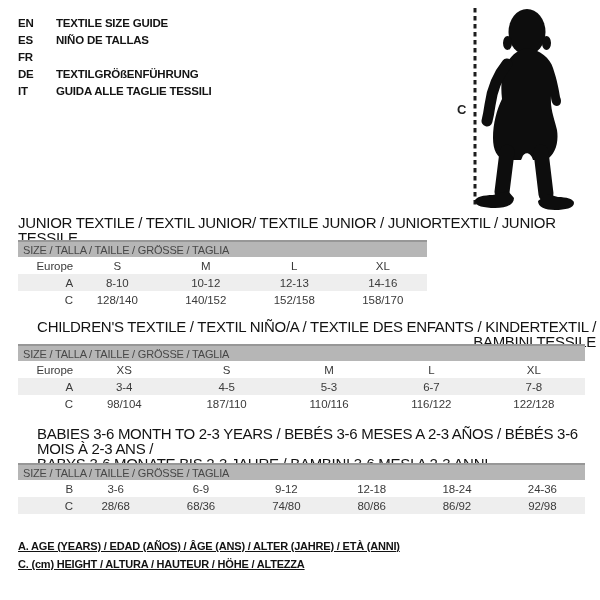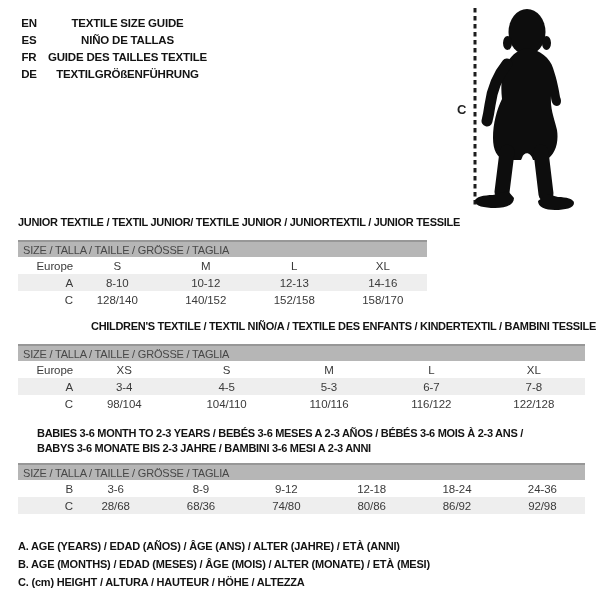--- a/index.html
+++ b/index.html
@@ -3,37 +3,37 @@
 <meta charset="utf-8">
 <style>
   * { margin:0; padding:0; box-sizing:border-box; }
   html,body { background:#ffffff; }
   #canvas {
     position:relative; width:600px; height:600px; background:#ffffff;
     font-family:"Liberation Sans", sans-serif; overflow:hidden;
   }
 
   
-  .lang-list { position:absolute; left:10px; top:15px;text-align:center; }
+  .lang-list { position:absolute; left:18px; top:15px; }
   .lang-row { display:grid; grid-template-columns:38px auto; height:17px; line-height:17px; }
   .lang-code, .lang-title {
     font-size:11.5px; font-weight:bold; color:#131313; letter-spacing:-0.2px; white-space:nowrap;
   }
 
   
   .figure { position:absolute; left:452px; top:2px; width:146px; height:212px; }
   .figure svg { display:block; }
   .measure-label {
     position:absolute; left:5px; top:100px; font-size:13px; font-weight:bold; color:#222;
   }
 
   
   .sec-heading {
     position:absolute; left:18px; width:578px;
-    font-size:11px; font-weight:bold; color:#131313; letter-spacing:-0.3px;
+    font-size:15px; font-weight:normal; color:#131313; letter-spacing:-0.3px;
     line-height:15px; white-space:pre-line;
   }
 
   
   .size-table {
     position:absolute; left:18px; border-collapse:collapse; table-layout:fixed;
     font-size:11.5px; color:#3a3a3a; letter-spacing:-0.1px;
   }
   .size-table td { height:17px; padding:0; vertical-align:middle;margin-left:12px; }
   .size-table .bar-row td {
@@ -41,44 +41,47 @@
     font-size:11px; padding-left:5px; height:16px; letter-spacing:-0.2px;
   }
   .size-table td.lbl { text-align:right; padding-left:5px; }
   .size-table td.val { text-align:center; }
   .size-table tr.alt td { background:#eeeeee; }
 
   
   .footnotes { position:absolute; left:18px; top:537px; }
   .footnote {
     font-size:11px; font-weight:bold; color:#131313; letter-spacing:-0.2px;
-    height:18px; line-height:18px; white-space:nowrap;
+    height:18px; line-height:18px; white-space:nowrap;text-decoration:underline;
   }
 </style>
 </head>
 <body>
 
 <div id="canvas">
 
   <div class="lang-list">
     <div class="lang-row">
       <span class="lang-code">EN</span>
       <span class="lang-title">TEXTILE SIZE GUIDE</span>
     </div>
     <div class="lang-row">
       <span class="lang-code">ES</span>
       <span class="lang-title">NIÑO DE TALLAS</span>
     </div>
     <div class="lang-row">
       <span class="lang-code">FR</span>
-      <span class="lang-title">GUIDE DES TAILLES TEXTILE</span>
     </div>
     <div class="lang-row">
       <span class="lang-code">DE</span>
       <span class="lang-title">TEXTILGRÖßENFÜHRUNG</span>
+    </div>
+    <div class="lang-row">
+      <span class="lang-code">IT</span>
+      <span class="lang-title">GUIDA ALLE TAGLIE TESSILI</span>
     </div>
   </div>
 
   <div class="figure">
     <span class="measure-label">C</span>
     <svg width="146" height="212" viewBox="0 0 146 212">
       <line x1="23" y1="6" x2="23" y2="203" stroke="#1d1d1d" stroke-width="3" stroke-dasharray="4.5 3.5"></line>
       <g fill="#0d0d0d" stroke="none">
         <ellipse cx="75" cy="30" rx="18.5" ry="23"></ellipse>
         <ellipse cx="55.5" cy="41" rx="4.5" ry="7"></ellipse>
@@ -170,21 +173,21 @@
         <td class="lbl">A</td>
         <td class="val">3-4</td>
         <td class="val">4-5</td>
         <td class="val">5-3</td>
         <td class="val">6-7</td>
         <td class="val">7-8</td>
       </tr>
       <tr>
         <td class="lbl">C</td>
         <td class="val">98/104</td>
-        <td class="val">104/110</td>
+        <td class="val">187/110</td>
         <td class="val">110/116</td>
         <td class="val">116/122</td>
         <td class="val">122/128</td>
       </tr>
     </tbody>
   </table>
 
   <div class="sec-heading" style="top:426px;margin-left:19px;">BABIES 3-6 MONTH TO 2-3 YEARS / BEBÉS 3-6 MESES A 2-3 AÑOS / BÉBÉS 3-6 MOIS À 2-3 ANS /
 BABYS 3-6 MONATE BIS 2-3 JAHRE / BAMBINI 3-6 MESI A 2-3 ANNI</div>
   <table class="size-table" style="top:463px; width:567px;">
@@ -197,37 +200,36 @@
         <col>
         <col>
       </colgroup>
     <tbody>
       <tr class="bar-row">
         <td colspan="7">SIZE / TALLA / TAILLE / GRÖSSE / TAGLIA</td>
       </tr>
       <tr>
         <td class="lbl">B</td>
         <td class="val">3-6</td>
-        <td class="val">8-9</td>
+        <td class="val">6-9</td>
         <td class="val">9-12</td>
         <td class="val">12-18</td>
         <td class="val">18-24</td>
         <td class="val">24-36</td>
       </tr>
       <tr class="alt">
         <td class="lbl">C</td>
         <td class="val">28/68</td>
         <td class="val">68/36</td>
         <td class="val">74/80</td>
         <td class="val">80/86</td>
         <td class="val">86/92</td>
         <td class="val">92/98</td>
       </tr>
     </tbody>
   </table>
 
   <div class="footnotes">
     <div class="footnote">A. AGE (YEARS) / EDAD (AÑOS) / ÂGE (ANS) / ALTER (JAHRE) / ETÀ (ANNI)</div>
-    <div class="footnote">B. AGE (MONTHS) / EDAD (MESES) / ÂGE (MOIS) / ALTER (MONATE) / ETÀ (MESI)</div>
     <div class="footnote">C. (cm) HEIGHT / ALTURA / HAUTEUR / HÖHE / ALTEZZA</div>
   </div>
 
 </div>
 
 </body></html>

